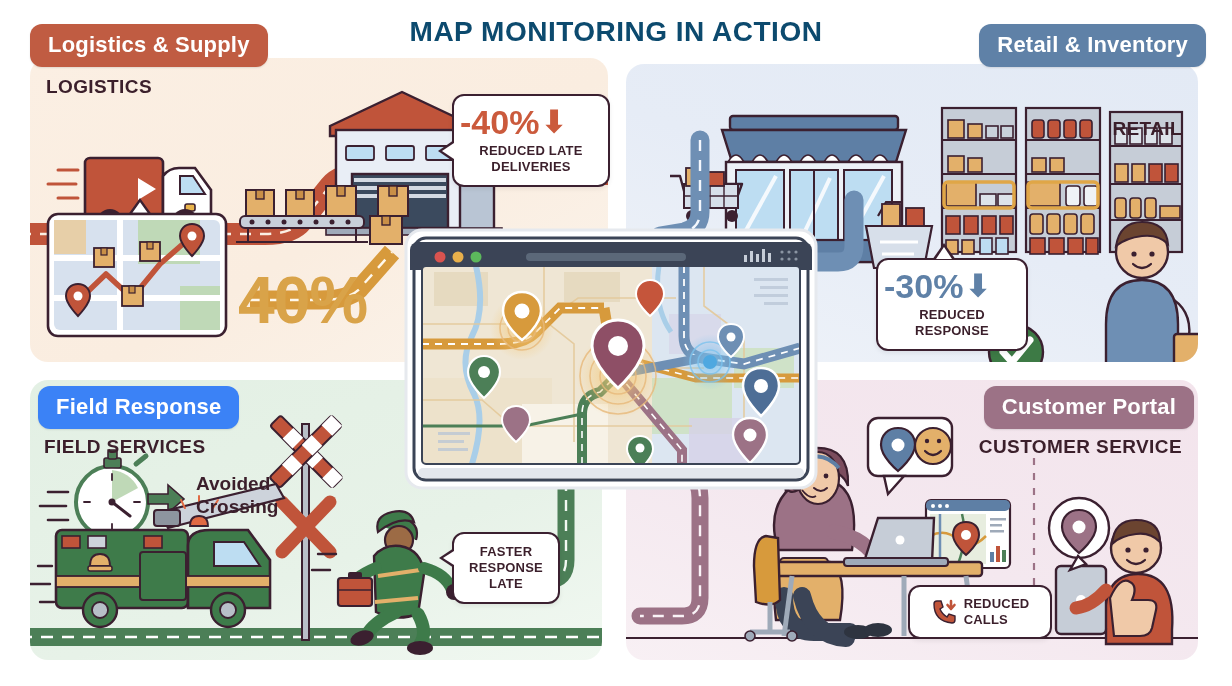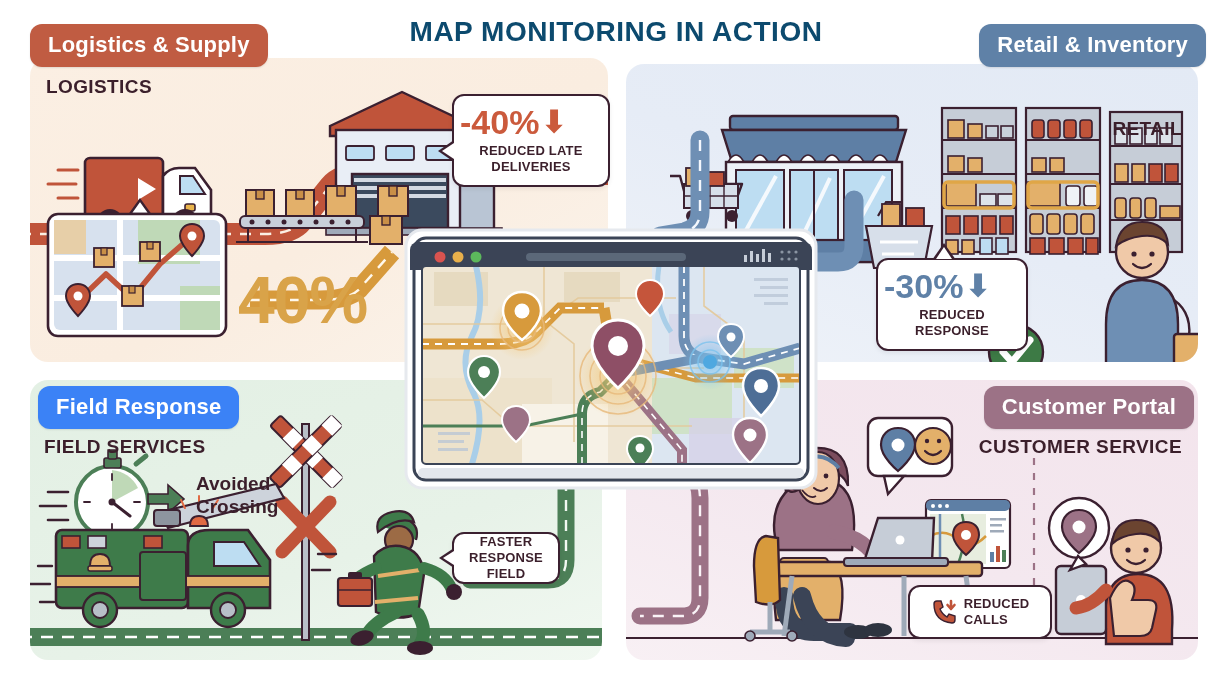--- a/index.html
+++ b/index.html
@@ -109,21 +109,21 @@
     border-left:12px solid transparent;border-right:12px solid transparent;
     border-bottom:17px solid #3B2030;
   }
   #badge-stockouts .tail::after{
     content:"";position:absolute;left:-8px;top:4px;
     border-left:8px solid transparent;border-right:8px solid transparent;
     border-bottom:12px solid #fff;
   }
 
   #badge-faster{
-    left:452px;top:532px;width:92px;padding:0 6px;
+    left:452px;top:532px;width:92px;padding:10px 6px;
   }
   #badge-faster .cap{font-size:13px;margin-top:0;}
   #badge-faster .tail{
     left:-15px;top:14px;
     border-top:10px solid transparent;border-bottom:10px solid transparent;
     border-right:15px solid #3B2030;
   }
   #badge-faster .tail::after{
     content:"";position:absolute;left:4px;top:-7px;
     border-top:7px solid transparent;border-bottom:7px solid transparent;
@@ -871,21 +871,21 @@
       <div>REDUCED</div>
       <div>RESPONSE</div>
     </div>
   </div>
 
   <div class="badge" id="badge-faster">
     <div class="tail"></div>
     <div class="cap">
       <div>FASTER</div>
       <div>RESPONSE</div>
-      <div>FIELD</div>
+      <div>LATE</div>
     </div>
   </div>
 
   <div class="badge" id="badge-calls">
     <svg width="26" height="26" viewBox="0 0 26 26">
       <path d="M3 5 q0 -3 3 -3 l4 0 l2 6 l-3 2 q2 5 7 8 l2 -3 l6 2 l0 4 q0 3 -3 3 q-18 -2 -18 -19z" fill="#C0543A" stroke="#3B2030" stroke-width="1.4"></path>
       <path d="M20 2 v8 m0 0 l-3.5 -4 m3.5 4 l3.5 -4" stroke="#C0543A" stroke-width="2.6" fill="none" stroke-linecap="round"></path>
     </svg>
     <div class="cap">
       <div>REDUCED</div>

